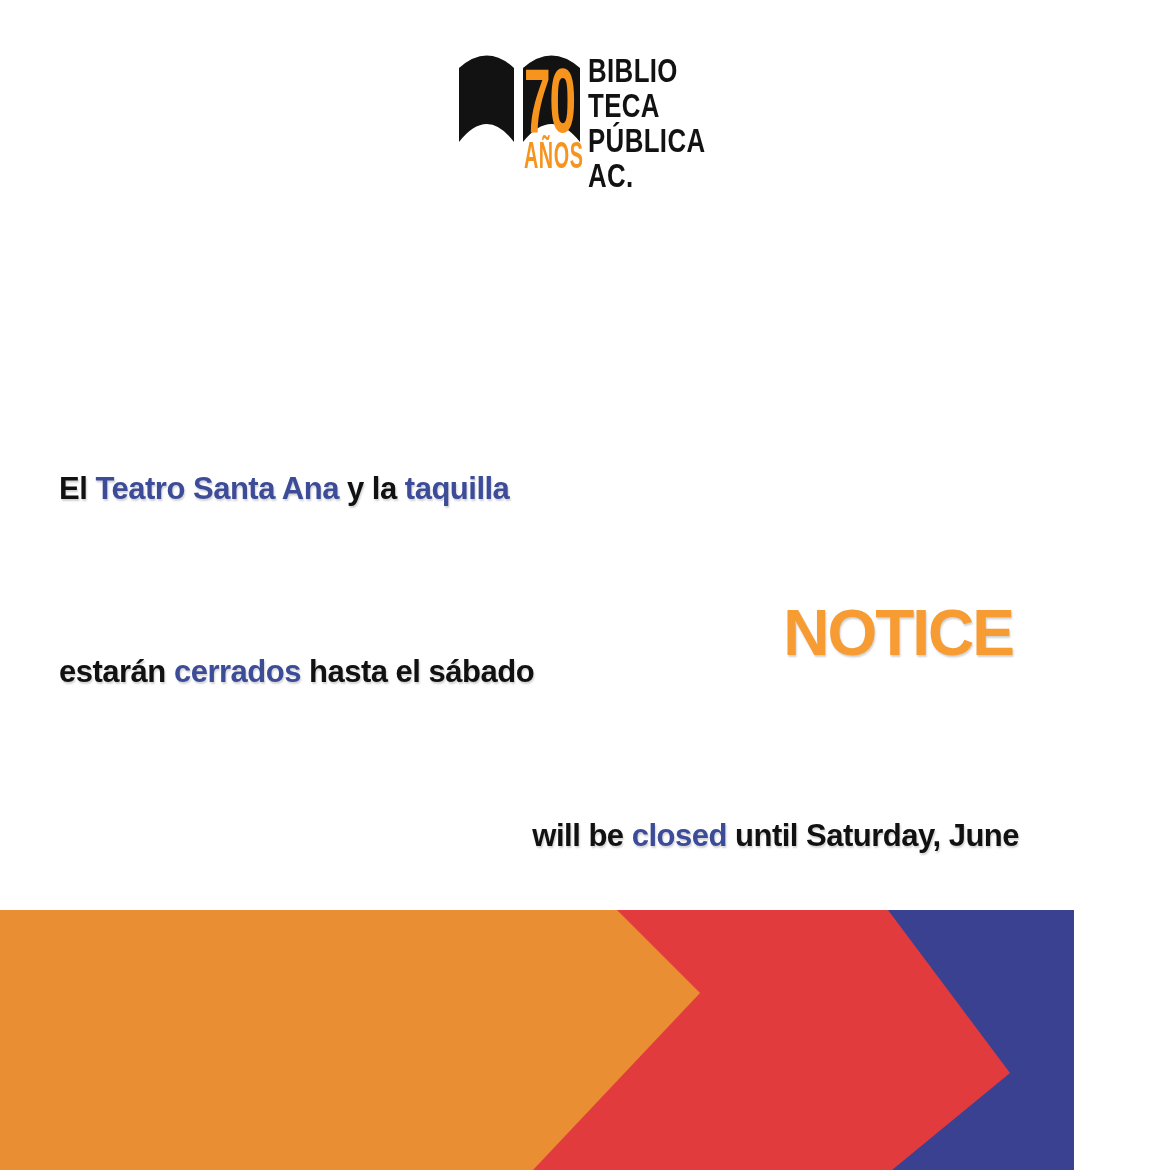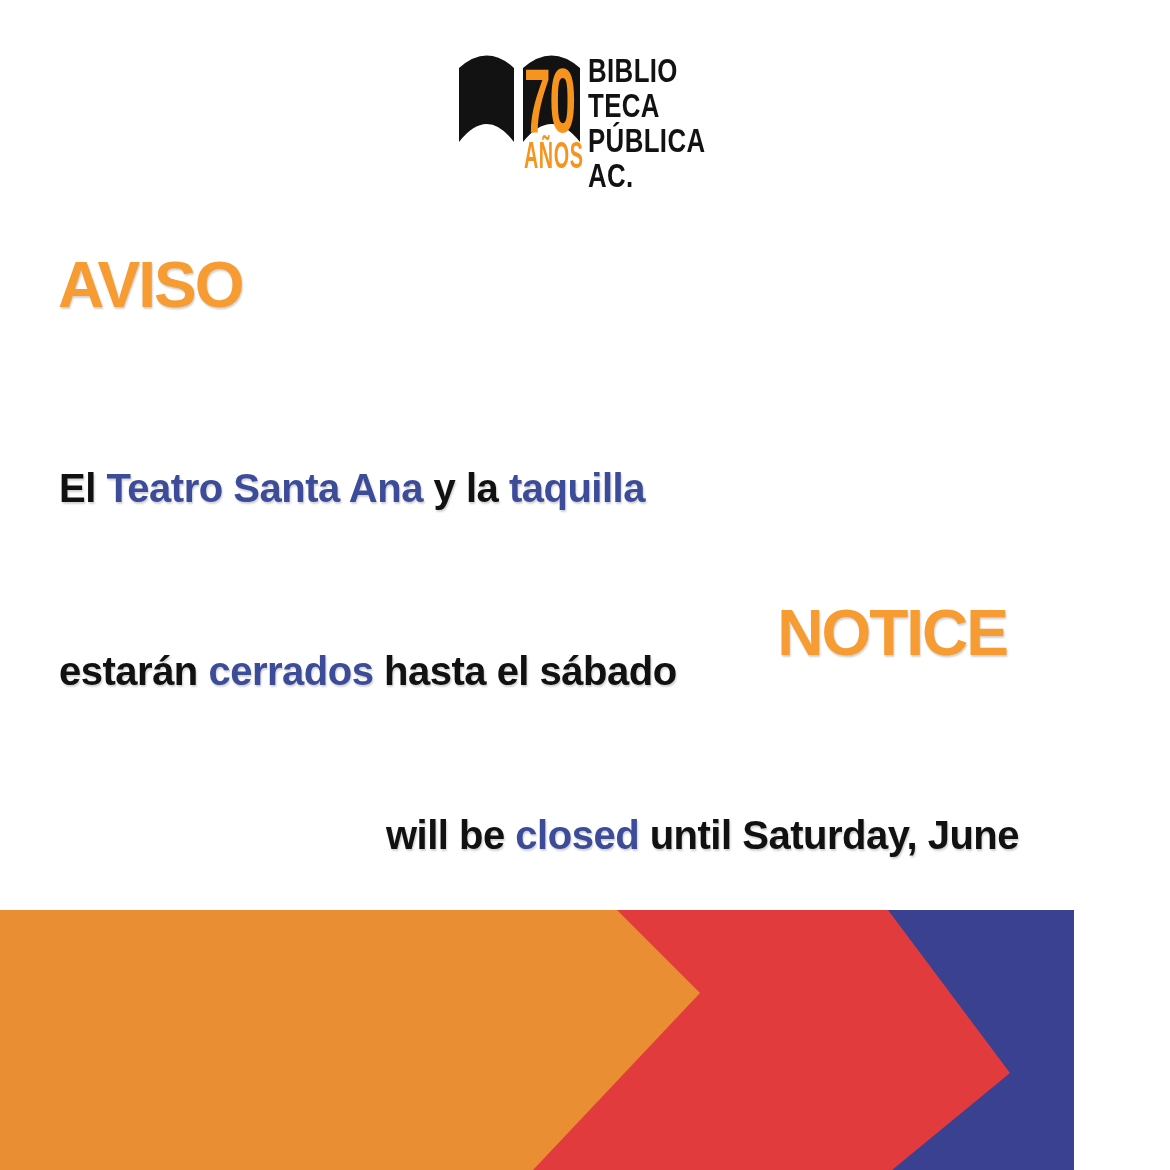--- a/index.html
+++ b/index.html
@@ -32,25 +32,25 @@
     transform:scaleX(.76); transform-origin:left top;
   }
   
   .heading {
     position:absolute;
     font-size:64px; line-height:64px; letter-spacing:-2px;
     color:var(--heading-orange);
     text-shadow:1px 2px 2px rgba(0,0,0,.18);
   }
   .aviso-title { left:58px; top:253px; }
-  .notice-title { right:67px; top:601px; text-align:left; }
+  .notice-title { right:61px; top:601px; text-align:left; }
   
   .para {
     position:absolute;
-    font-size:40px; line-height:61px; letter-spacing:-.5px;
+    font-size:31px; line-height:61px; letter-spacing:-.5px;
     white-space:pre-wrap;
     color:var(--text-black);
     text-shadow:1px 2px 2px rgba(0,0,0,.18);
   }
   .para .navy { color:var(--text-navy); }
   .para .ink  { color:var(--text-black); }
   .spanish { left:59px;  top:336px; text-align:left; }
   .english { right:55px; top:683px; text-align:right; }
   
   .band-svg { position:absolute; left:0; top:910px; }
@@ -68,21 +68,20 @@
     <div class="logo-70">70</div>
     <div class="logo-anos">AÑOS</div>
     <div class="logo-name">
       <div>BIBLIO</div>
       <div>TECA</div>
       <div>PÚBLICA</div>
       <div>AC.</div>
     </div>
   </div>
 
-  <div class="heading aviso-title">AVISO</div>
 
   <div class="para spanish">
     <div><span class="ink">El </span><span class="navy">Teatro Santa Ana</span><span class="ink"> y la </span><span class="navy">taquilla</span></div>
     <div><span class="ink">estarán </span><span class="navy">cerrados</span><span class="ink"> hasta el sábado</span></div>
   </div>
 
   <div class="heading notice-title">NOTICE</div>
 
   <div class="para english">
     <div><span class="ink">will be </span><span class="navy">closed</span><span class="ink"> until Saturday, June</span></div>

